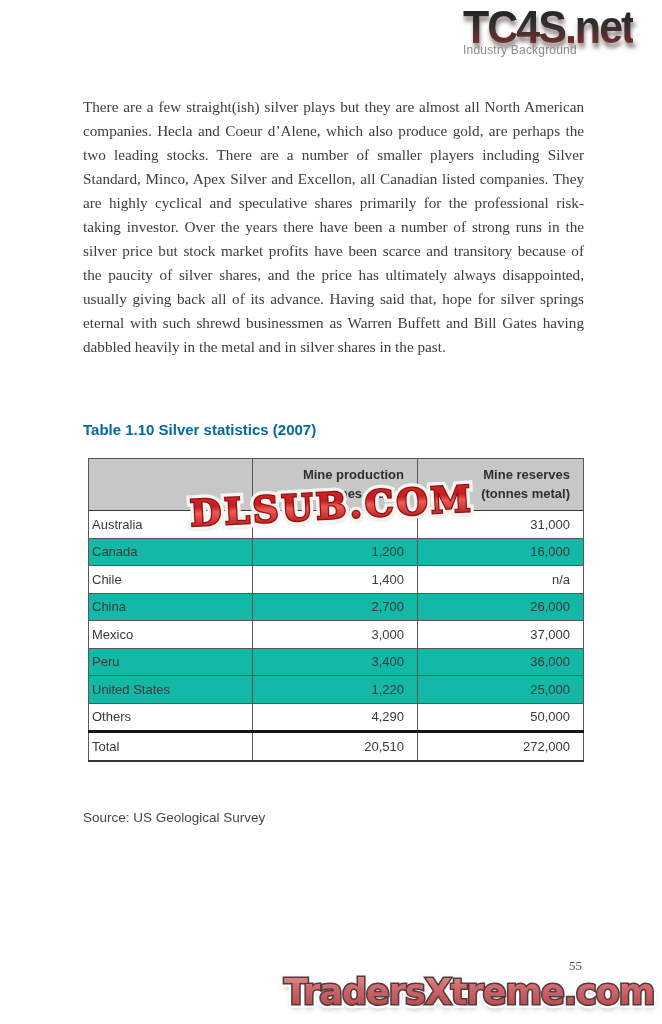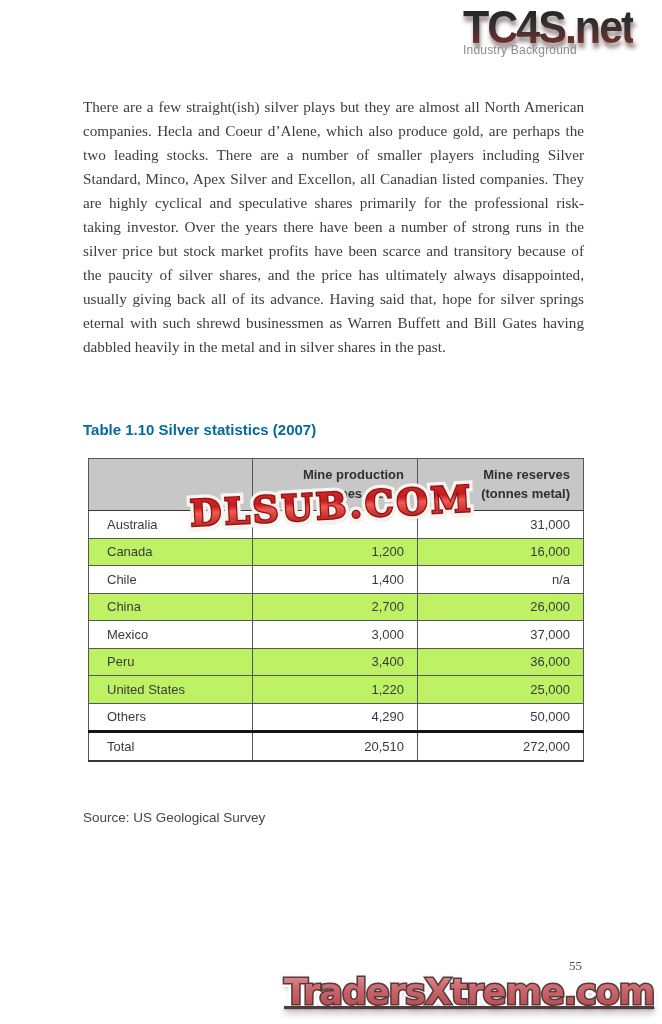--- a/index.html
+++ b/index.html
@@ -46,23 +46,23 @@
     border:1.5px solid #4a4a4a; border-bottom:2px solid #383838;
     table-layout:fixed;
   }
   .stats-table th, .stats-table td { border:1px solid #575757; }
   .stats-table thead th {
     background:#c7c7c7; height:45px; vertical-align:middle; font-weight:700;
     text-align:right; padding:2px 13px 4px 0; line-height:19px;
     border-bottom:1.5px solid #3a3a3a; color:#2f2f2f;
   }
   .stats-table td { height:26.5px; padding:0; background:#ffffff; }
-  td.c-country { text-align:left; padding-left:18px; }
+  td.c-country { text-align:left; padding-left:3px; }
   td.c-num { text-align:right; padding-right:13px; }
-  tr.shaded td { background:#bef264;margin-left:36px; }
+  tr.shaded td { background:#14b8a6;margin-left:36px; }
   tr.total-row td { border-top:3px solid #161616; height:27px; }
 
   
   .wm {
     position:absolute; left:189px; top:492px;
     transform:rotate(-3deg); transform-origin:left center;
     font-family:"DejaVu Serif", serif; font-weight:700; font-size:36px;
     letter-spacing:3px;
   }
   .wm span { position:absolute; left:0; top:0; white-space:nowrap; }
@@ -80,21 +80,21 @@
   .source { position:absolute; left:83px; top:810px; font-size:13.5px; color:#474747; }
   .pagenum {
     position:absolute; left:569px; top:958px;
     font-family:"Liberation Serif", serif; font-size:13px; color:#4f4f4f;
   }
   .fx {
     position:absolute; left:284px; top:972px;
     font-family:"DejaVu Sans", sans-serif; font-weight:700; font-size:35px;
     letter-spacing:-1px;
   }
-  .fx span { position:absolute; left:0; top:0; white-space:nowrap;text-decoration:underline; }
+  .fx span { position:absolute; left:0; top:0; white-space:nowrap; }
   .fx-outer {
     -webkit-text-stroke:8px #fcfcfc; color:#fcfcfc;
     text-shadow:0 4px 6px rgba(40,30,30,0.4), 0 1px 2px rgba(40,30,30,0.3);
   }
   .fx-dark { -webkit-text-stroke:3px #533a3c; color:#533a3c; }
   .fx-fill {
     background:linear-gradient(180deg,#dc9193 6%,#cd686c 40%,#b94d52 85%);
     -webkit-background-clip:text; background-clip:text; color:transparent;
   }
 </style>

